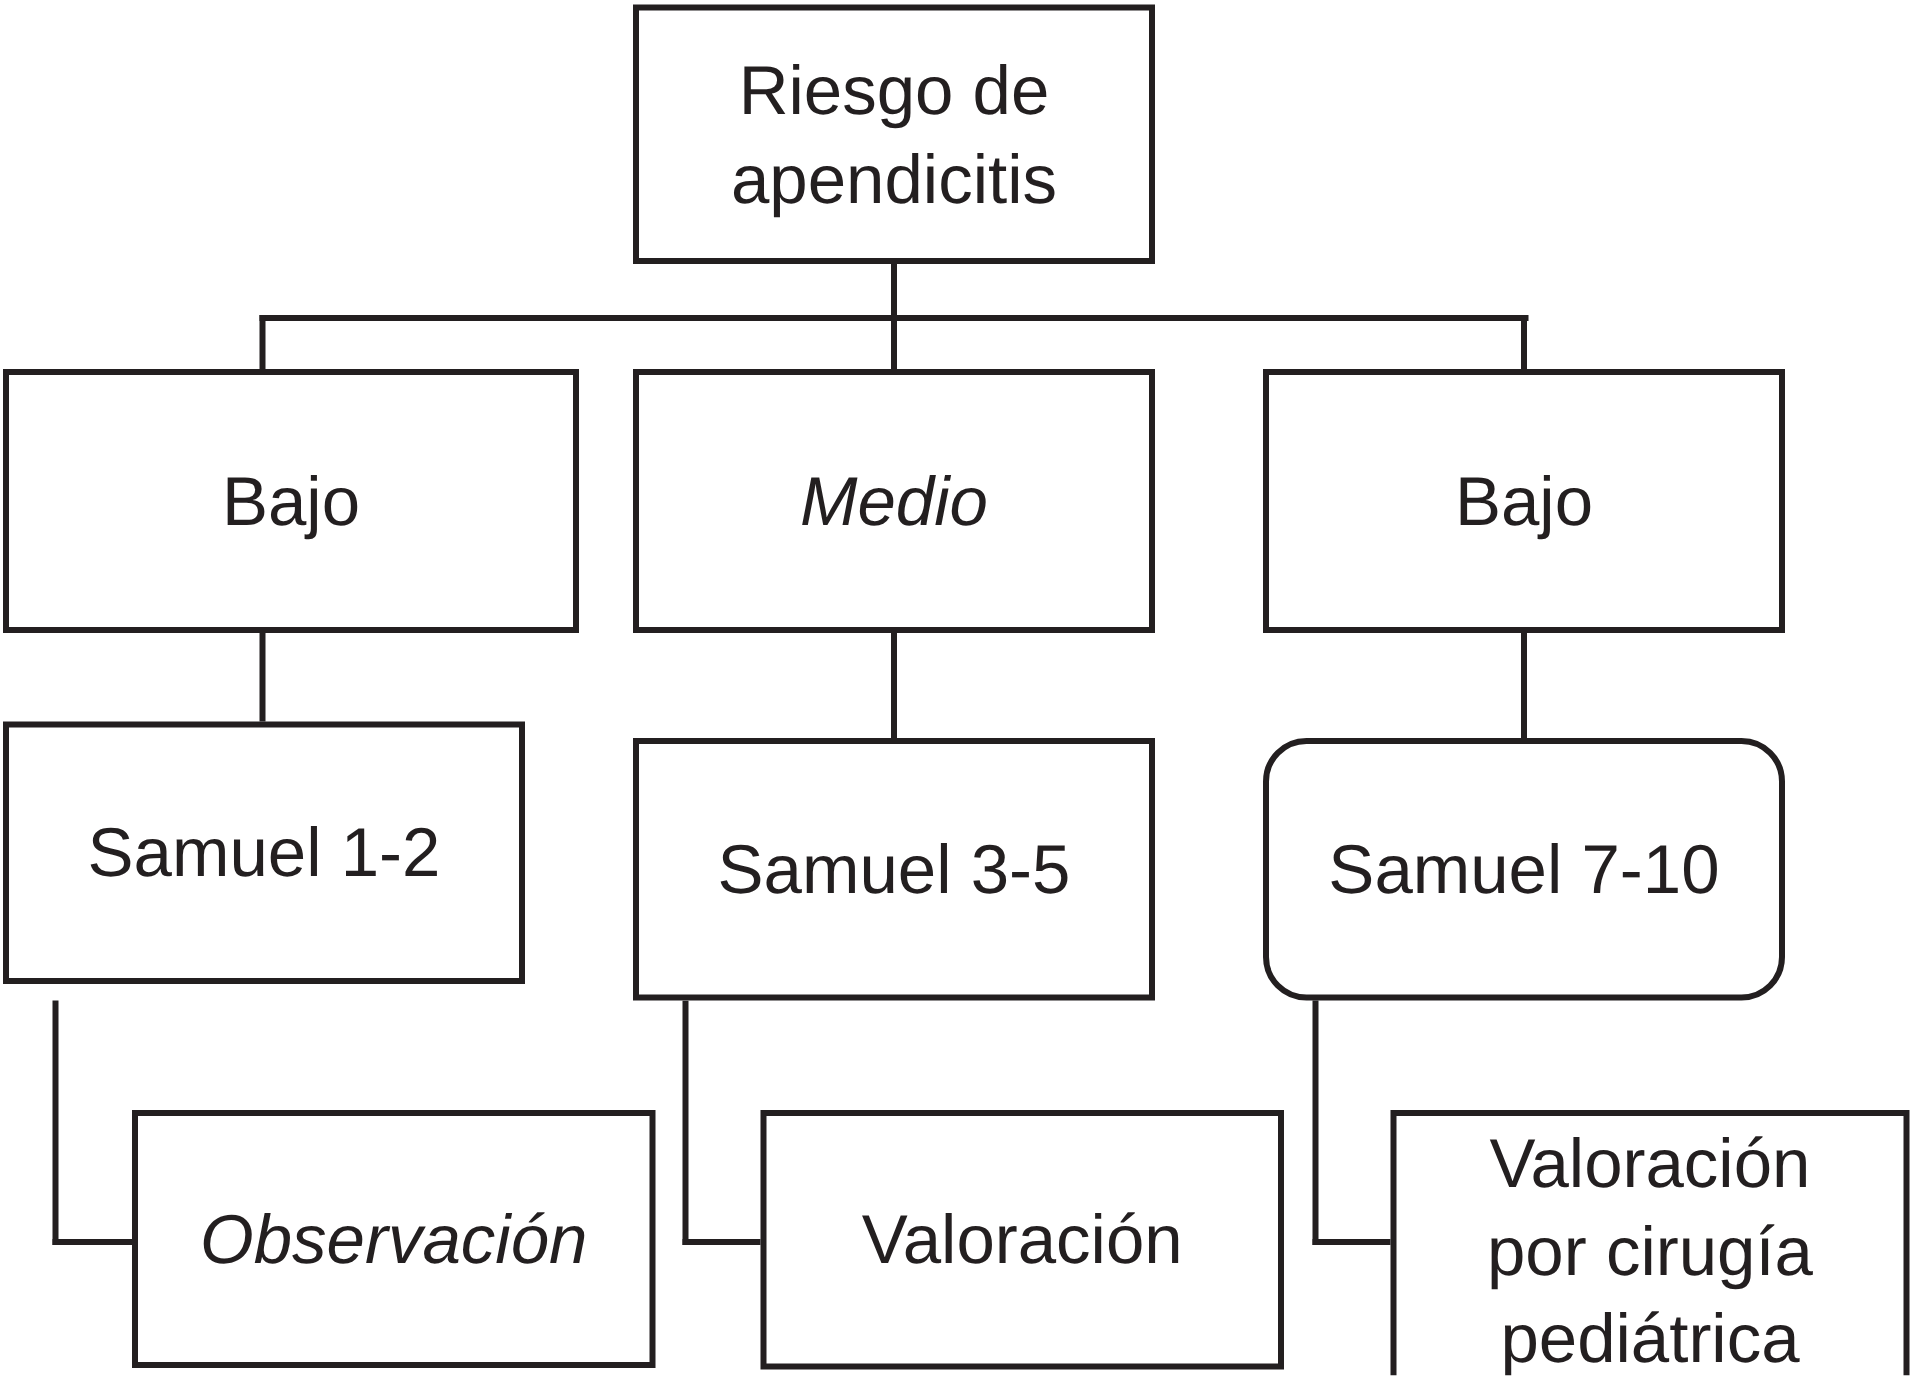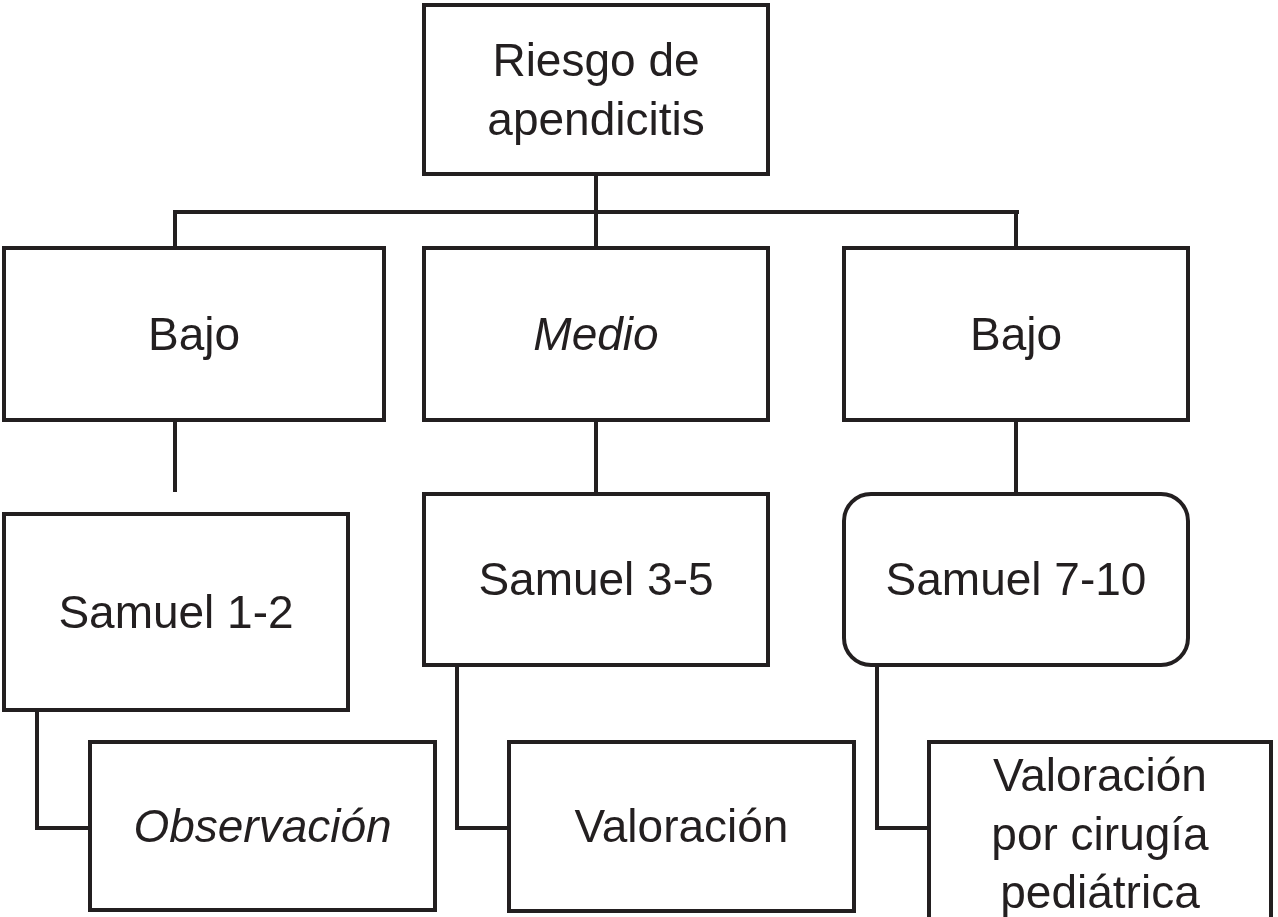--- a/index.html
+++ b/index.html
@@ -37,21 +37,21 @@
   .conn{
     position:absolute;
     background:var(--line);
     z-index:1;
   }
   
   .n-root      {left:422px; top:3px;   width:348px; height:173px;}
   .n-bajo      {left:2px;   top:246px; width:384px; height:176px;}
   .n-medio     {left:422px; top:246px; width:348px; height:176px;font-style:italic;}
   .n-alto      {left:842px; top:246px; width:348px; height:176px;}
-  .n-sam12     {left:2px;   top:512px; width:348px; height:200px;}
+  .n-sam12     {left:2px;   top:481px; width:348px; height:175px;}
   .n-sam36     {left:422px; top:492px; width:348px; height:175px;}
   .n-sam710    {left:842px; top:492px; width:348px; height:175px;border-radius:29px;}
   .n-observ    {left:88px;  top:740px; width:349px; height:172px;font-style:italic;}
   .n-ecograf   {left:507px; top:740px; width:349px; height:173px;}
   .n-valor     {left:927px; top:740px; width:346px; height:188px;}
   
   .c-root-down   {left:594px;  top:176px; width:4px;   height:70px;}  
   .c-hbar        {left:173px;  top:210px; width:846px; height:4px;}   
   .c-bajo-down   {left:173px;  top:210px; width:4px;   height:36px;}
   .c-alto-down   {left:1014px; top:210px; width:4px;   height:38px;}

